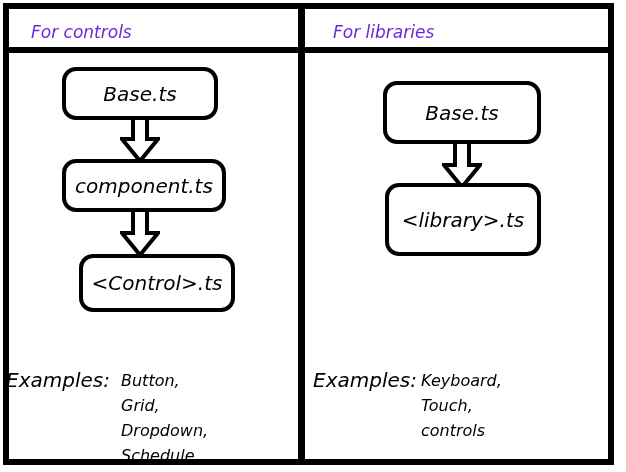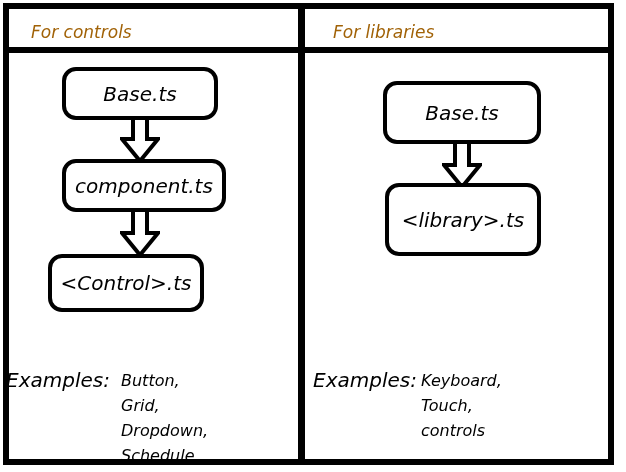--- a/index.html
+++ b/index.html
@@ -67,21 +67,21 @@
     top: 0;
     left: 0;
     width: 100%;
     height: 47px;
     display: flex;
     align-items: center;
   }
   .panel-header .header-label {
     font-style: italic;
     font-size: 17px;
-    color: #a16207;
+    color: #6d28d9;
     white-space: nowrap;
     margin-top: 10px;
   }
   .panel.left  .panel-header .header-label { margin-left: 28px; }
   .panel.right .panel-header .header-label { margin-left: 28px; }
 
   .panel-body {
     position: absolute;
     top: 53px;
     left: 0;
@@ -175,21 +175,21 @@
       <div class="node" style="left:59px; top:103px; width:164px; height:53px;">
         <span class="node-label">component.ts</span>
       </div>
 
       <div class="arrow" style="left:117px; top:152px; width:40px; height:50px;">
         <svg width="40" height="50" viewBox="0 0 40 50" aria-hidden="true">
           <polygon points="13,0 27,0 27,25 38,25 20,47 2,25 13,25" fill="#ffffff" stroke="#000000" stroke-width="4" stroke-linejoin="miter"></polygon>
         </svg>
       </div>
 
-      <div class="node" style="left:45px; top:198px; width:156px; height:58px;">
+      <div class="node" style="left:76px; top:198px; width:156px; height:58px;">
         <span class="node-label">&lt;Control&gt;.ts</span>
       </div>
 
       <div class="examples" style="left:0px; top:312px; width:300px; height:110px;">
         <span class="examples-label" style="left:3px;">Examples:</span>
         <ul class="examples-list" style="left:118px;">
           <li>Button,</li>
           <li>Grid,</li>
           <li>Dropdown,</li>
           <li>Schedule</li>

